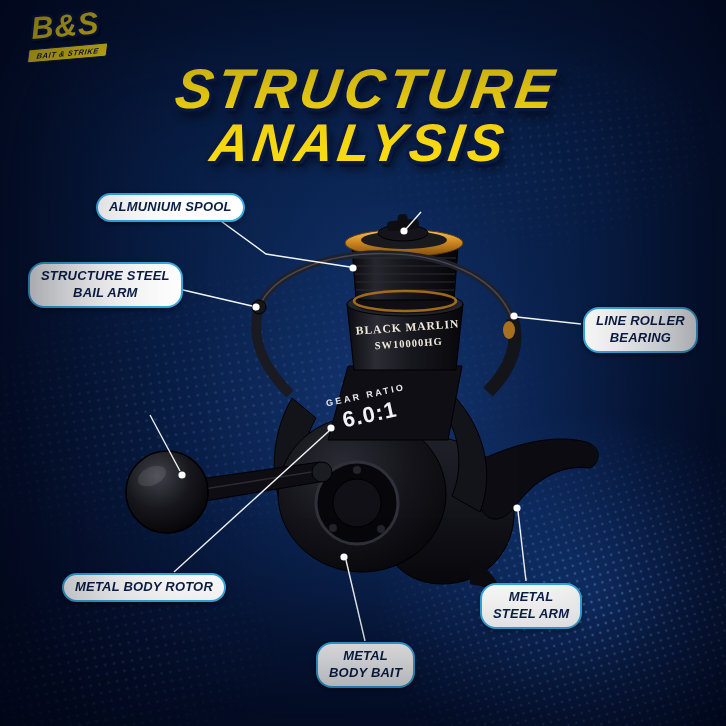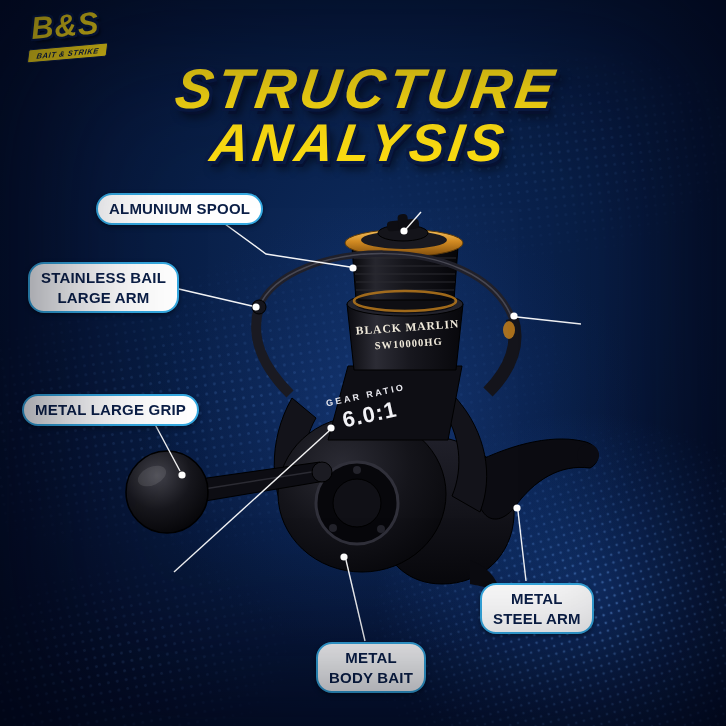--- a/index.html
+++ b/index.html
@@ -49,21 +49,21 @@
   }
   #title-1{font-size:56px;}
   #title-2{font-size:53px;}
 
   .reel-svg{position:absolute;inset:0;width:726px;height:726px;}
 
   
   .callout{
     position:absolute;background:#ffffff;border:2px solid #35a9e1;border-radius:16px;
     padding:4px 11px;color:#0b1f47;text-align:center;
-    font-weight:bold;font-size:15px;line-height:1.3;letter-spacing:.2px;
+    font-style:italic;font-weight:bold;font-size:13px;line-height:1.3;letter-spacing:.2px;
     box-shadow:0 2px 5px rgba(0,0,0,.45);white-space:nowrap;
   }
   .callout span{display:block;}
   #co-spool{left:96px;top:193px;}
   #co-drag{left:420px;top:198px;}
   #co-bail{left:28px;top:262px;}
   #co-roller{left:583px;top:307px;}
   #co-grip{left:22px;top:394px;}
   #co-rotor{left:62px;top:573px;}
   #co-cover{left:316px;top:642px;}
@@ -226,25 +226,29 @@
       <circle cx="331" cy="428" r="3.6"></circle>
       <circle cx="344" cy="557" r="3.6"></circle>
       <circle cx="517" cy="508" r="3.6"></circle>
     </g>
   </svg>
 
   <div class="callout" id="co-spool">
     <span>ALMUNIUM SPOOL</span>
   </div>
   <div class="callout" id="co-bail">
-    <span>STAINLESS BAIL</span>
-    <span>LARGE ARM</span>
-  </div>
-  <div class="callout" id="co-grip">
-    <span>METAL LARGE GRIP</span>
+    <span>STRUCTURE STEEL</span>
+    <span>BAIL ARM</span>
+  </div>
+  <div class="callout" id="co-roller">
+    <span>LINE ROLLER</span>
+    <span>BEARING</span>
+  </div>
+  <div class="callout" id="co-rotor">
+    <span>METAL BODY ROTOR</span>
   </div>
   <div class="callout" id="co-cover">
     <span>METAL</span>
     <span>BODY BAIT</span>
   </div>
   <div class="callout" id="co-arm">
     <span>METAL</span>
     <span>STEEL ARM</span>
   </div>
 

